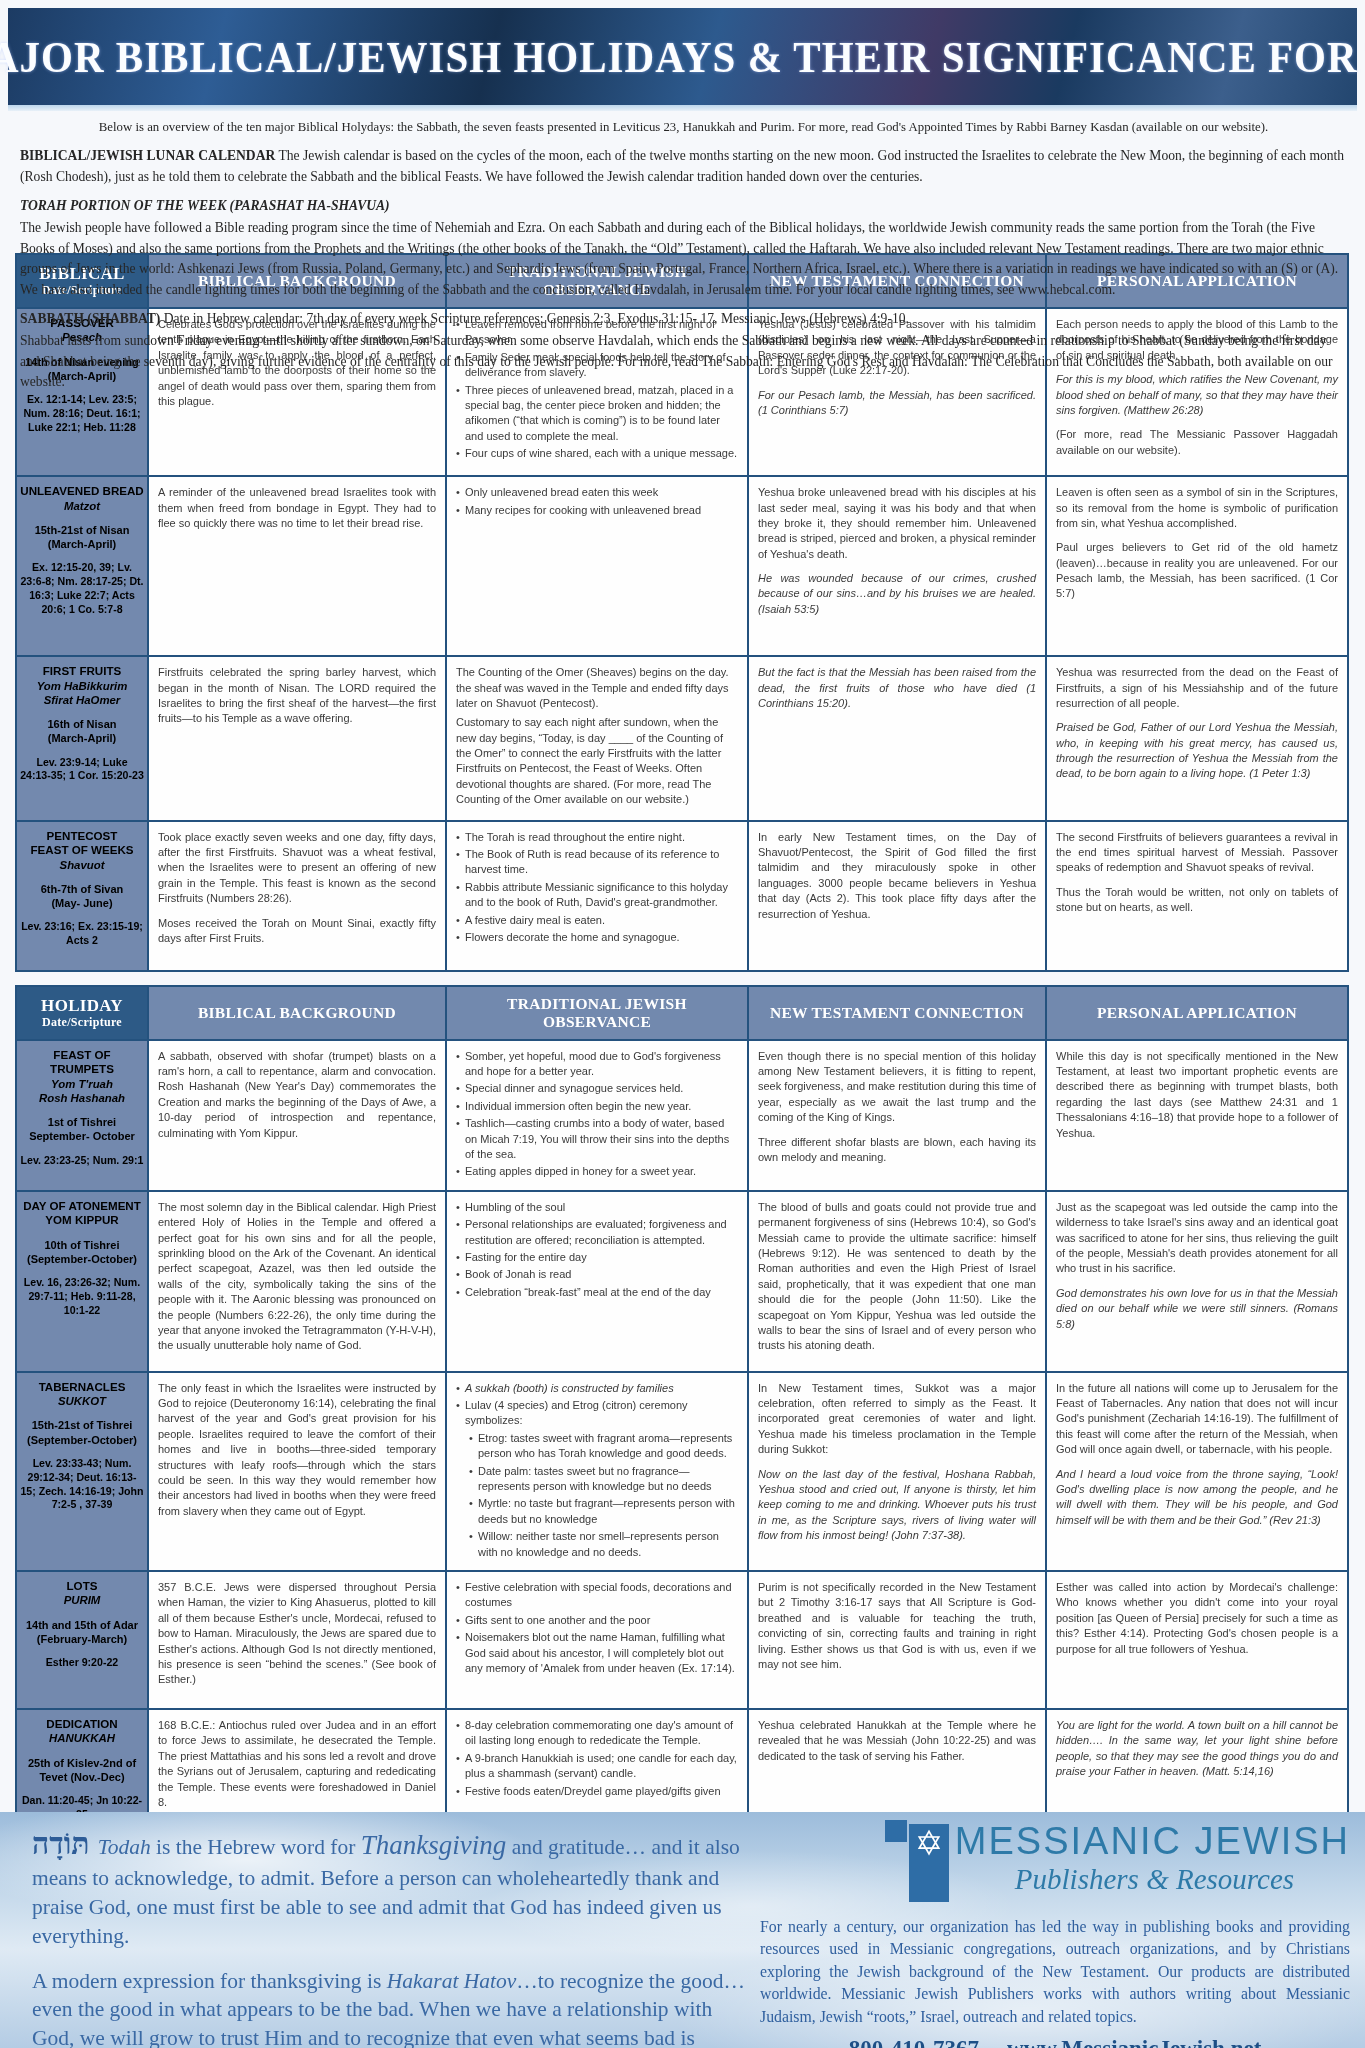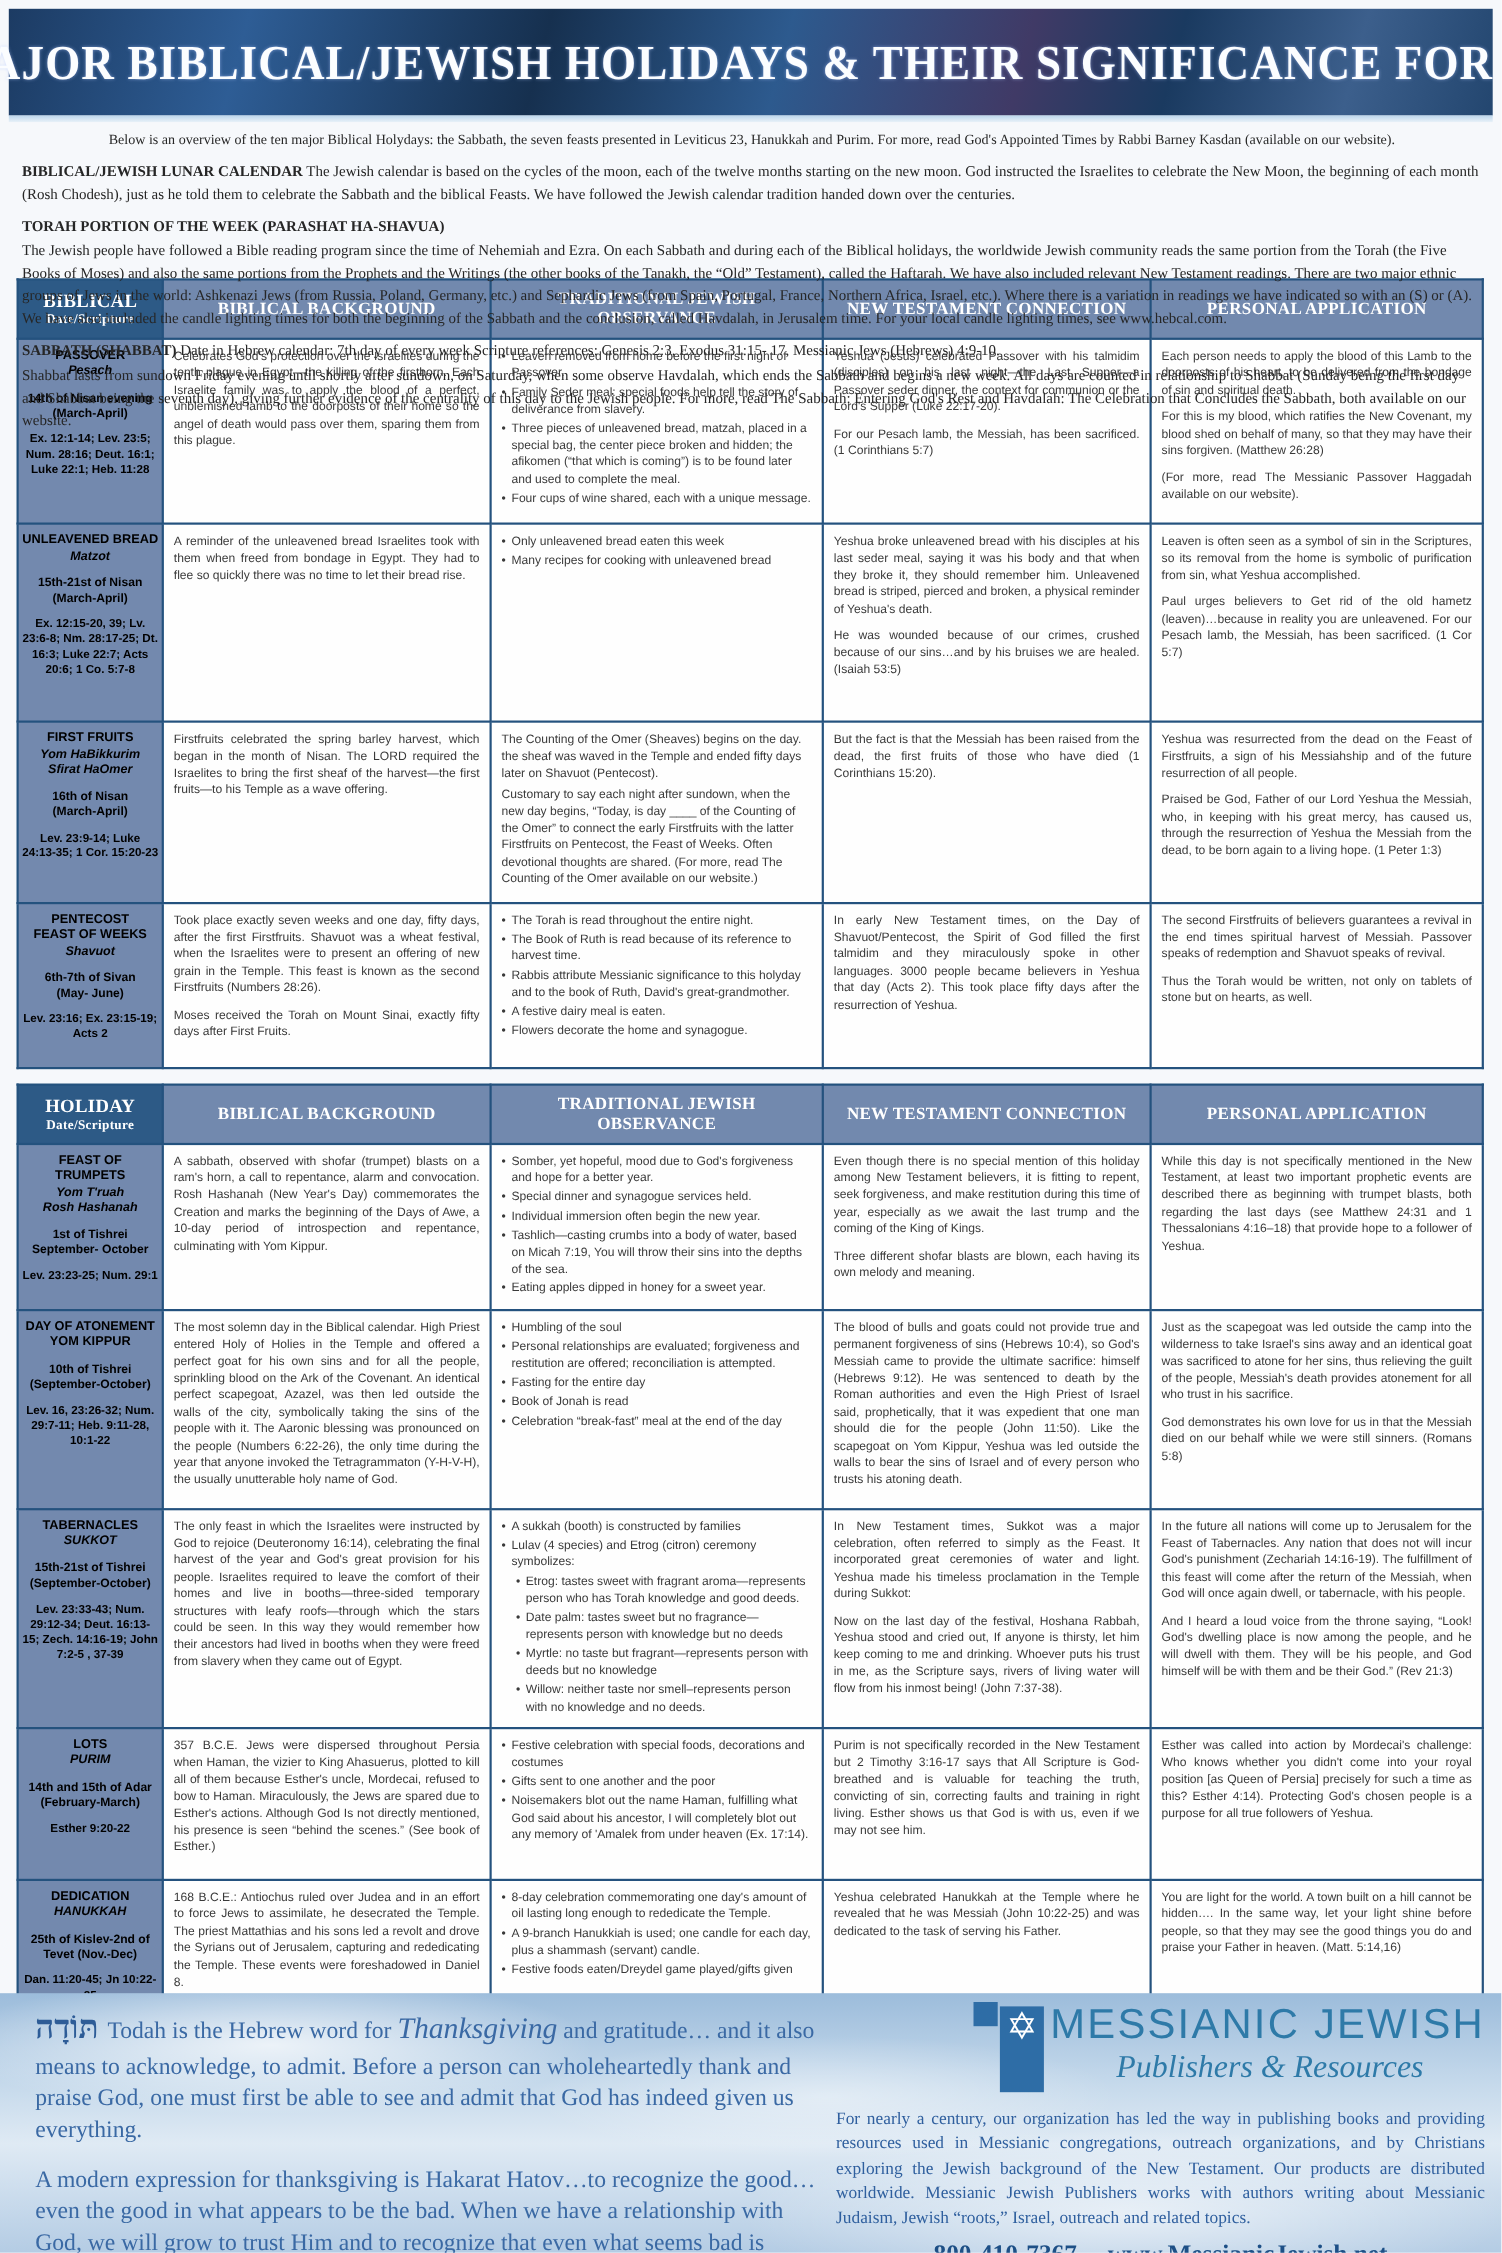--- a/index.html
+++ b/index.html
@@ -10,21 +10,21 @@
     background:linear-gradient(105deg,#1c3b63 0%,#2e5d95 16%,#16304f 36%,#2d5a8e 52%,#403a66 68%,#1a3a60 78%,#3c5f8c 90%,#23466f 100%);
     display:flex;align-items:center;justify-content:center;}
   .banner:after{content:"";position:absolute;left:0;right:0;bottom:-6px;height:6px;background:linear-gradient(#bcd6ec,#e8f1f8);}
   .banner h1{margin:0;color:#fbfdff;font-size:41px;font-weight:bold;letter-spacing:1px;
     font-family:"Liberation Serif",serif;text-shadow:0 0 3px rgba(180,200,255,.6);transform:scaleY(1.08);white-space:nowrap;}
   
   .intro{position:absolute;left:20px;right:18px;top:118px;color:#262626;font-size:13.6px;line-height:1.5;}
   .intro p{margin:0 0 9px 0;}
   .intro .ctr{text-align:center;font-size:12.8px;}
   .hd{font-weight:bold;}
-  .it{}
+  .it{font-style:italic;}
   
   .tbl{border-collapse:collapse;table-layout:fixed;width:1160px;margin:0 0 13px 15px;background:#fff;}
   .t1{margin-top:253px;}
   .tbl,.tbl td,.tbl th{border:2px solid #24527e;}
   .tbl th{background:#7289ae;color:#fff;font-family:"Liberation Serif",serif;font-size:15.5px;font-weight:bold;
     text-align:center;vertical-align:middle;height:50px;white-space:pre-line;line-height:1.15;letter-spacing:.3px;}
   .tbl th.c1{background:#2d5a86;}
   .tbl th.c1 .h1{font-size:17px;display:block;}
   .tbl th.c1 .h2{font-size:12px;display:block;font-weight:bold;}
   .lbl{background:#7389ae;color:#000000;font-family:"Liberation Sans",sans-serif;text-align:center;vertical-align:top;padding:7px 3px;}

